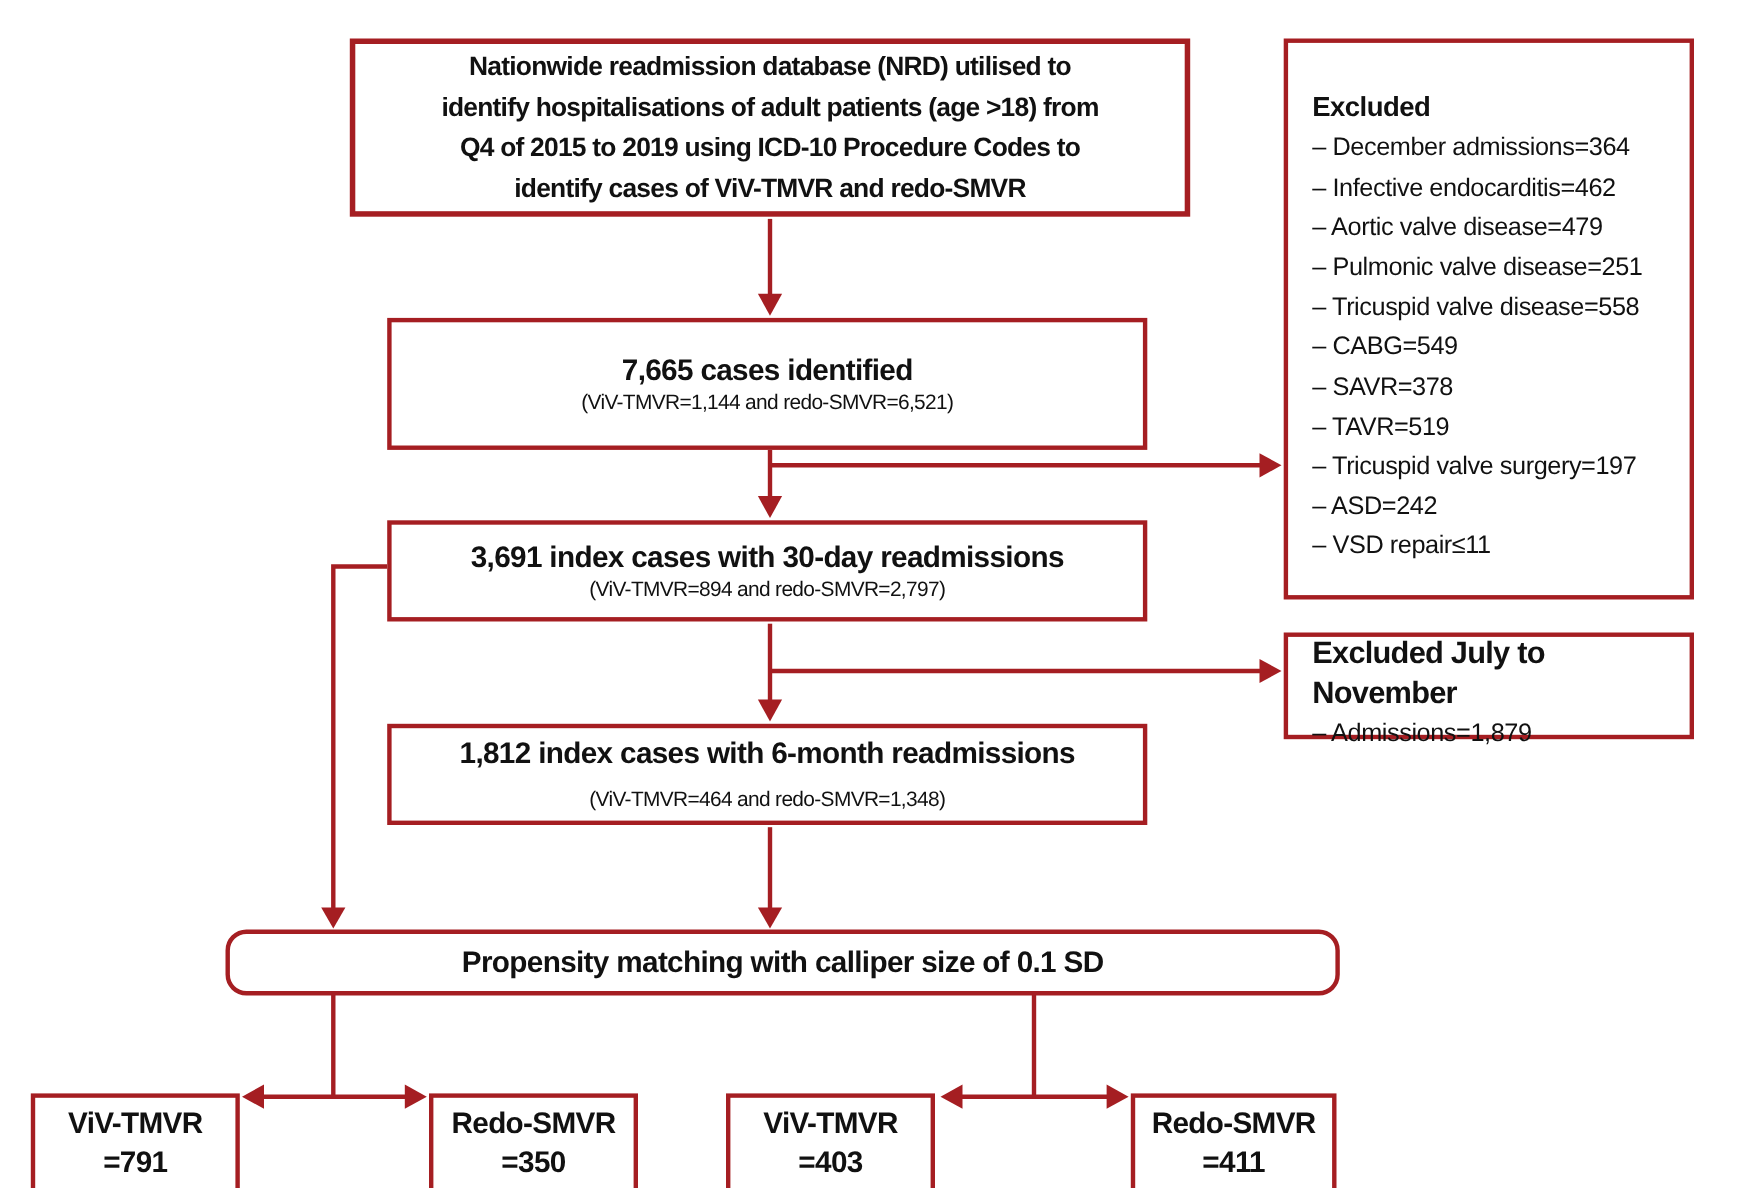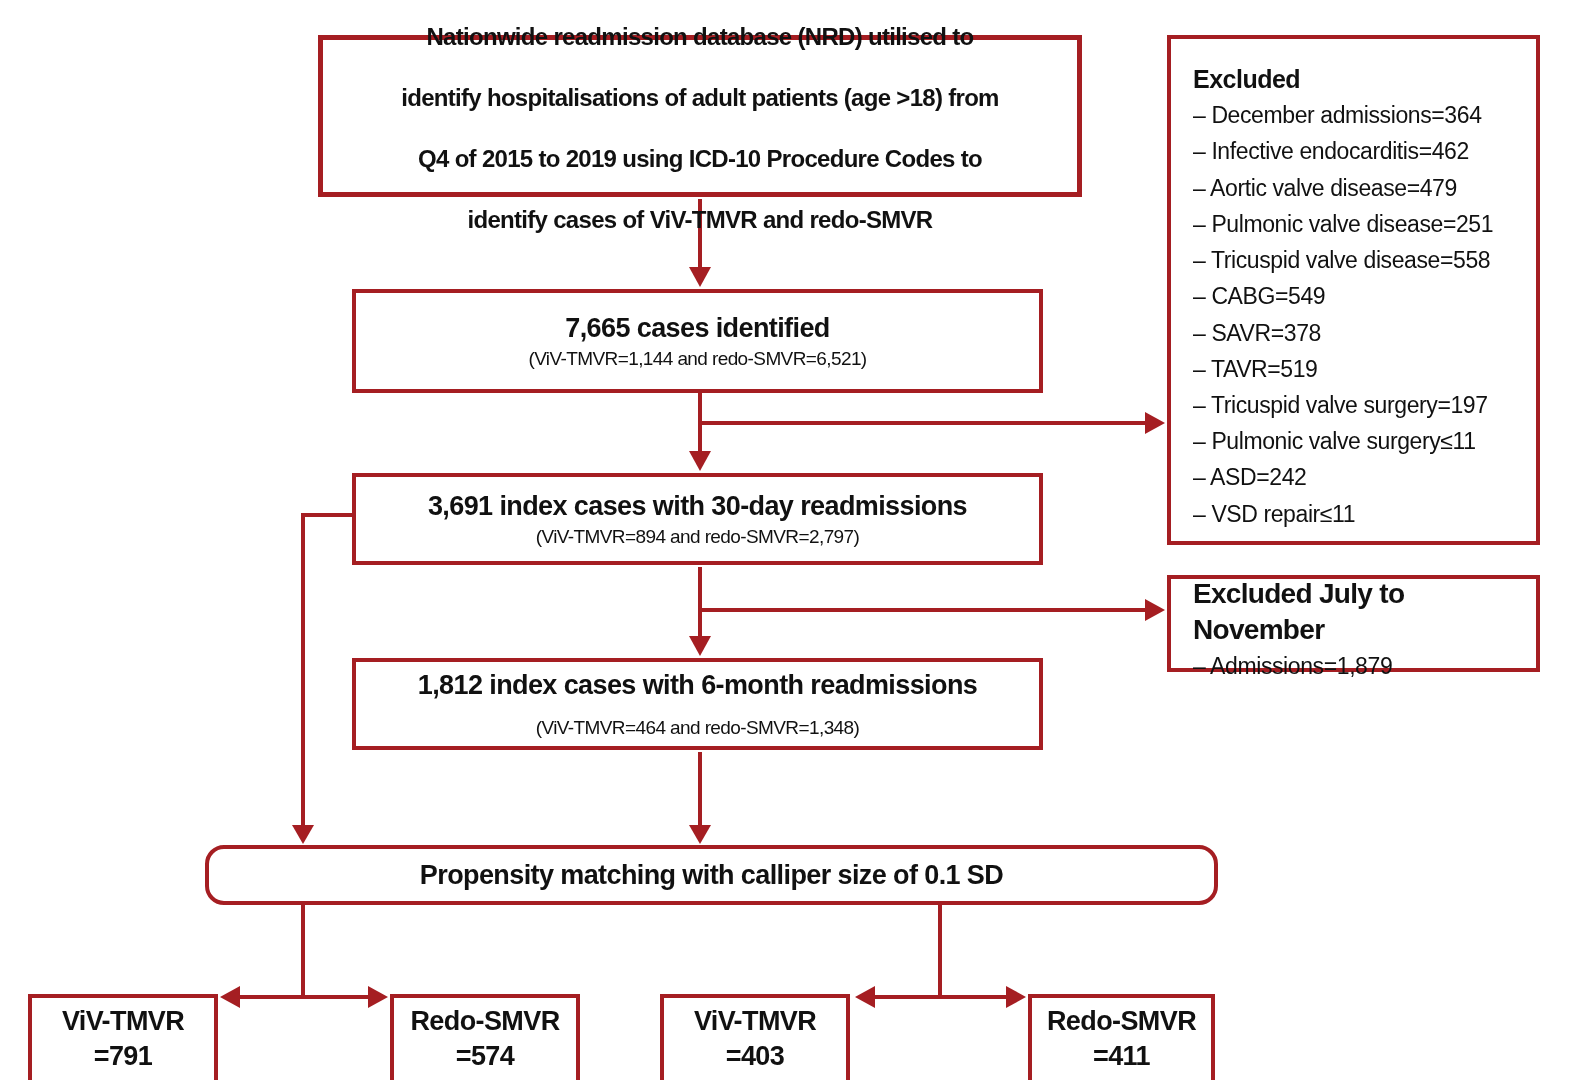--- a/index.html
+++ b/index.html
@@ -27,24 +27,24 @@
     border: 4px solid var(--accent);
     display: flex; flex-direction: column;
     justify-content: center; align-items: center;
     text-align: center;
   }
   .title-line  { font-weight: bold;  font-size: 27px; letter-spacing: -0.6px; line-height: 1.35; }
   .detail-line { font-weight: normal; font-size: 19px; letter-spacing: -0.6px; line-height: 1.3; }
 
   
   .b-top { left: 318px; top: 35px; width: 764px; height: 162px; border-width: 5px; }
-  .b-top .src-line { display: block; font-weight: bold; font-size: 24px; letter-spacing: -0.7px; line-height: 37px; margin-top: 24px; }
+  .b-top .src-line { display: block; font-weight: bold; font-size: 24px; letter-spacing: -0.7px; line-height: 37px; }
 
   
-  .b-cases  { left: 352px; top: 289px; width: 691px; height: 104px; }
+  .b-cases  { left: 352px; top: 289px; width: 691px; height: 120px; }
   .b-30day  { left: 352px; top: 473px; width: 691px; height: 92px; }
   .b-6month { left: 352px; top: 658px; width: 691px; height: 92px; gap: 12px; }
   .b-prop   { left: 205px; top: 845px; width: 1013px; height: 60px; border-radius: 19px; }
 
   
   .b-excl, .b-julnov {
     justify-content: center; align-items: flex-start; text-align: left;
   }
   .b-excl   { left: 1167px; top: 35px;  width: 373px; height: 510px; padding: 13px 6px 0 22px; }
   .b-julnov { left: 1167px; top: 575px; width: 373px; height: 97px;  padding: 13px 6px 0 22px; }
@@ -115,21 +115,20 @@
     <ul class="excl-list">
       <li class="excl-item">– December admissions=364</li>
       <li class="excl-item">– Infective endocarditis=462</li>
       <li class="excl-item">– Aortic valve disease=479</li>
       <li class="excl-item">– Pulmonic valve disease=251</li>
       <li class="excl-item">– Tricuspid valve disease=558</li>
       <li class="excl-item">– CABG=549</li>
       <li class="excl-item">– SAVR=378</li>
       <li class="excl-item">– TAVR=519</li>
       <li class="excl-item">– Tricuspid valve surgery=197</li>
-      <li class="excl-item">– Pulmonic valve surgery≤11</li>
       <li class="excl-item">– ASD=242</li>
       <li class="excl-item">– VSD repair≤11</li>
     </ul>
   </div>
 
   <div class="box b-30day">
     <div class="title-line">3,691 index cases with 30-day readmissions</div>
     <div class="detail-line">(ViV-TMVR=894 and redo-SMVR=2,797)</div>
   </div>
 
@@ -146,21 +145,21 @@
   <div class="box b-prop">
     <div class="title-line">Propensity matching with calliper size of 0.1 SD</div>
   </div>
 
   <div class="box b-match b-viv1">
     <div class="title-line">ViV-TMVR</div>
     <div class="title-line">=791</div>
   </div>
   <div class="box b-match b-redo1">
     <div class="title-line">Redo-SMVR</div>
-    <div class="title-line">=574</div>
+    <div class="title-line">=350</div>
   </div>
   <div class="box b-match b-viv2">
     <div class="title-line">ViV-TMVR</div>
     <div class="title-line">=403</div>
   </div>
   <div class="box b-match b-redo2">
     <div class="title-line">Redo-SMVR</div>
     <div class="title-line">=411</div>
   </div>
 

